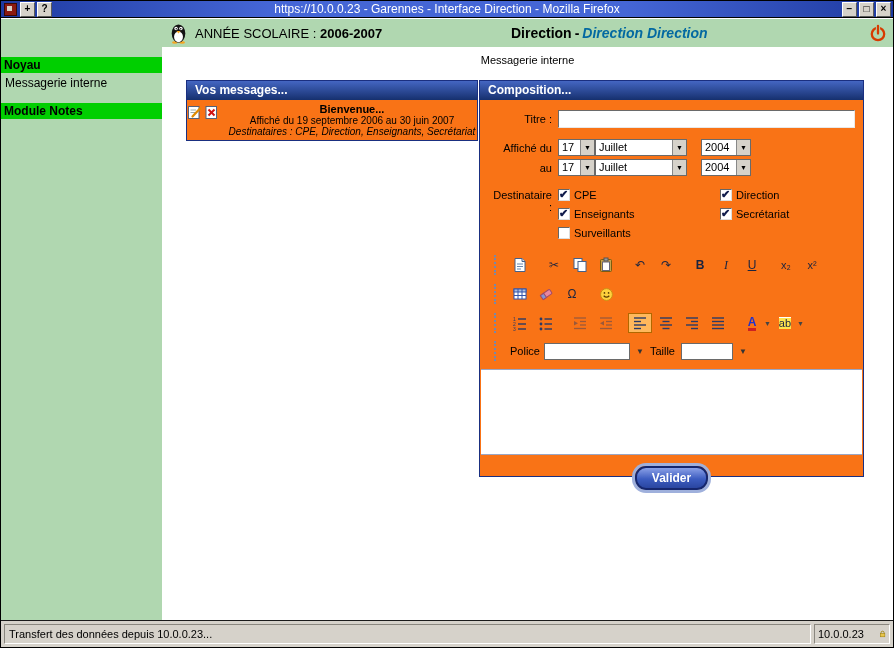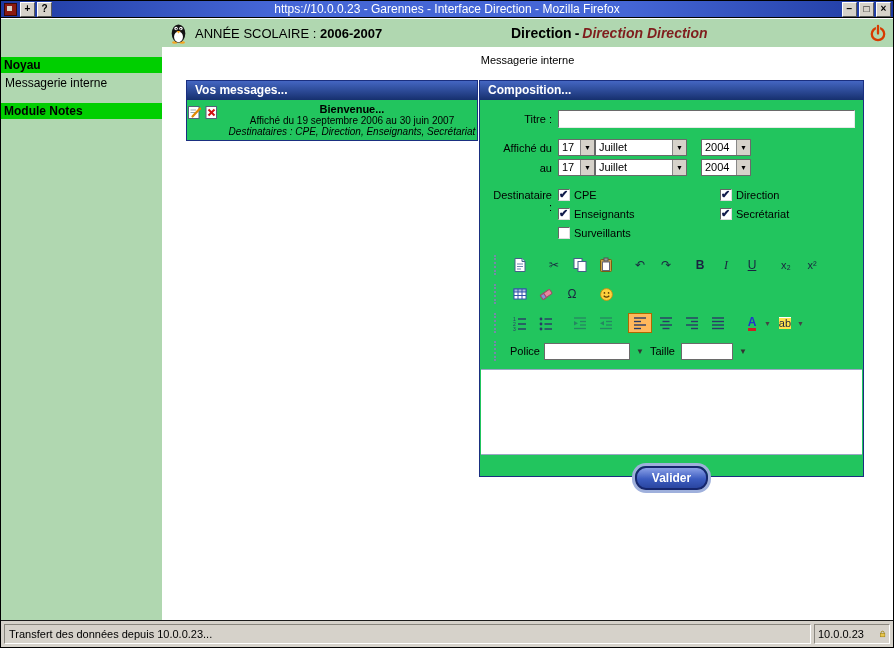--- a/index.html
+++ b/index.html
@@ -28,28 +28,28 @@
   .nav-header.second { margin-top:12px; }
 
   
   .content { position:absolute; top:18px; left:161px; right:0; bottom:27px; background:#fff; }
   .topbar { position:relative; height:28px; background:#b0d7b0; display:flex; align-items:center; padding:0 8px; }
   .year-block { margin-left:8px; font-size:13px; color:#000; }
   .year-block b { font-weight:bold; }
   .role-block { position:absolute; left:349px; top:0; height:28px; line-height:28px; font-size:14px; }
   .role-block .role-prefix { font-weight:bold; color:#000; }
   .role-block .role-sep { font-weight:bold; color:#000; padding:0 3px; }
-  .role-block .role-value { font-weight:bold; font-style:italic; color:#7f1d1d; }
+  .role-block .role-value { font-weight:bold; font-style:italic; color:#0369a1; }
   .power { position:absolute; right:6px; top:5px; cursor:pointer; }
 
   .main { position:absolute; top:28px; left:0; right:0; bottom:0; background:#fff; }
   .section-title { text-align:center; font-size:11px; color:#000; padding-top:7px; }
 
   
-  .panel { position:absolute; border:1px solid #1a2f80; background:#22c55e; }
+  .panel { position:absolute; border:1px solid #1a2f80; background:#f97316; }
   .panel-header { height:19px; line-height:19px; padding-left:8px; color:#fff; font-weight:bold;
     font-size:12px; background:linear-gradient(180deg,#4466c2,#16306e); }
   .messages-panel { left:24px; top:33px; width:292px; }
   .msg-body { display:flex; padding:3px 0; gap:8px; min-height:40px; }
   .msg-icons { display:flex; gap:2px; align-items:flex-start; padding-top:2px; }
   .msg-text { flex:1; text-align:center; }
   .msg-subject { font-size:11px; font-weight:bold; }
   .msg-dates { font-size:10px; }
   .msg-recipients { font-size:10px; font-style:italic; }
 

